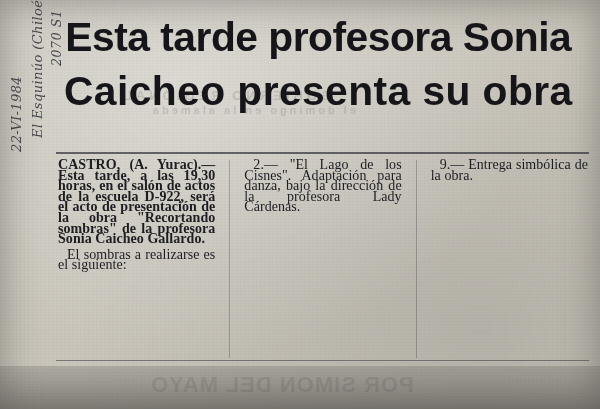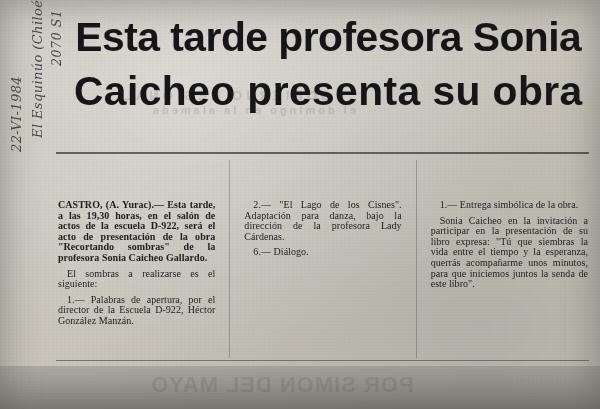--- a/index.html
+++ b/index.html
@@ -64,21 +64,21 @@
   #hw-3 {
     left: 49px;
     top: 66px;
     font-size: 12.5px;
     letter-spacing: .6px;
   }
 
   
   #headline {
     position: absolute;
-    left: 58px;
+    left: 48px;
     top: 10px;
     width: 530px;
   }
   .headline-line {
     font-family: "Liberation Sans", sans-serif;
     font-weight: bold;
     font-size: 40px;
     line-height: 54px;
     letter-spacing: -0.5px;
     color: #16161a;
@@ -120,27 +120,26 @@
     position: absolute;
     left: 58px;
     top: 160px;
     width: 530px;
     height: 198px;
     display: flex;
     gap: 12px;
   }
   .col {
     flex: 1 1 0;
-    font-size: 10px;
+    font-size: 14px;
     line-height: 10.6px;
     color: #1d1d22;
     text-align: justify;
     font-family: "Liberation Serif", serif;
     letter-spacing: .05px;
-    margin-top: 40px;
   }
   .col p {
     margin: 0 0 5px 0;
   }
   .col p.indent {
     text-indent: 9px;
   }
   .lead {
     font-weight: bold;
   }
@@ -188,34 +187,31 @@
   </div>
 
   <div class="rule" id="rule-top"></div>
   <div class="rule" id="rule-bottom"></div>
 
   <div id="columns">
 
     <div class="col">
       <p class="lead">CASTRO, (A. Yurac).— Esta tarde, a las 19,30 horas, en el salón de actos de la escuela D-922, será el acto de presentación de la obra "Recortando sombras" de la profesora Sonia Caicheo Gallardo.</p>
       <p class="indent">El sombras a realizarse es el siguiente:</p>
-      <p class="indent">1.— Palabras de apertura, por el director de la Escuela D-922, Héctor González Manzán.</p>
     </div>
 
     <div class="col-divider"></div>
 
     <div class="col">
       <p class="indent">2.— "El Lago de los Cisnes". Adaptación para danza, bajo la dirección de la profesora Lady Cárdenas.</p>
-      <p class="indent">6.— Diálogo.</p>
     </div>
 
     <div class="col-divider"></div>
 
     <div class="col">
-      <p class="indent">1.— Entrega simbólica de la obra.</p>
-      <p class="indent">Sonia Caicheo en la invitación a participar en la presentación de su libro expresa: "Tú que siembras la vida entre el tiempo y la esperanza, querrás acompañarme unos minutos, para que iniciemos juntos la senda de este libro".</p>
+      <p class="indent">9.— Entrega simbólica de la obra.</p>
     </div>
 
   </div>
 
   <div id="grain"></div>
   <div id="edge-shadow"></div>
 </div>
 
 </body></html>

